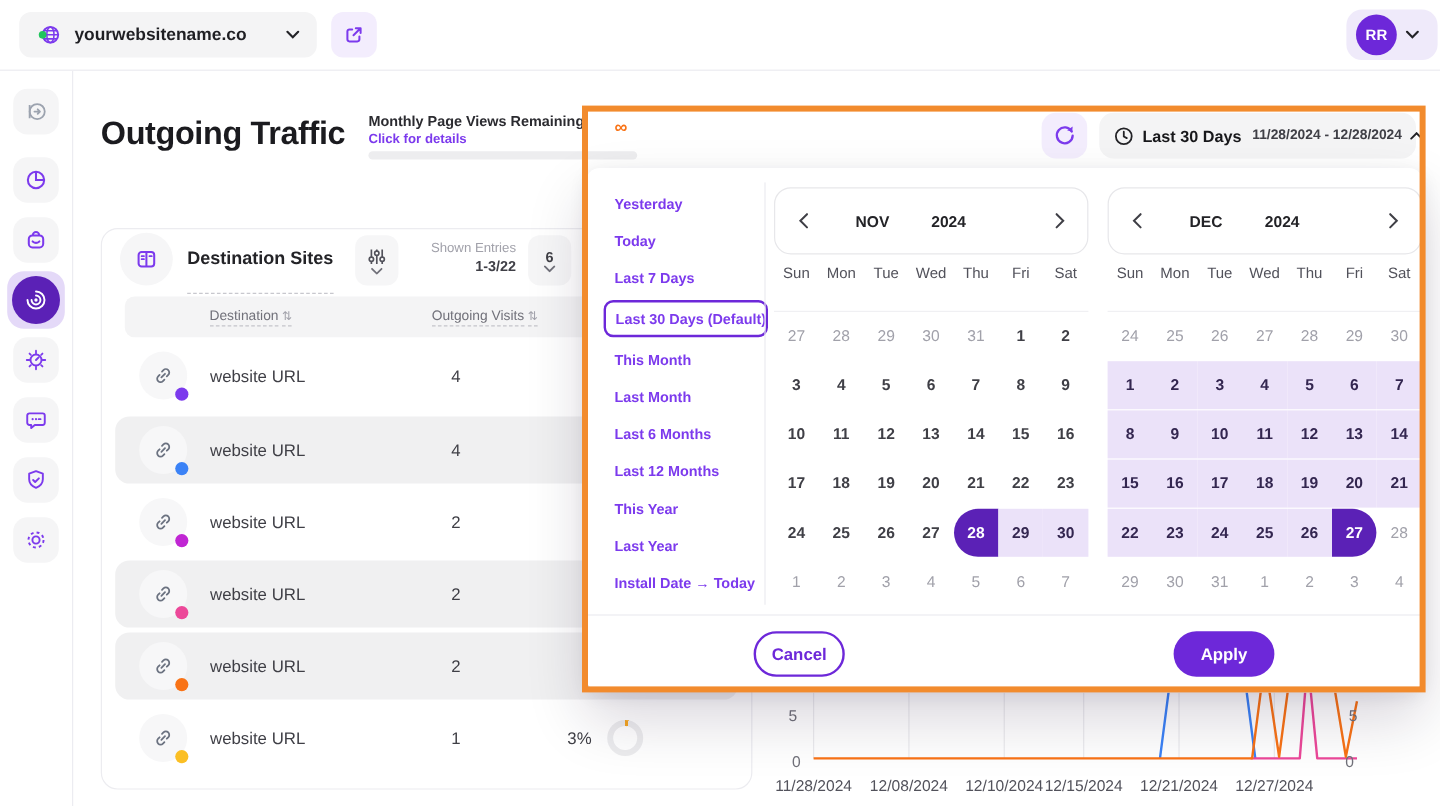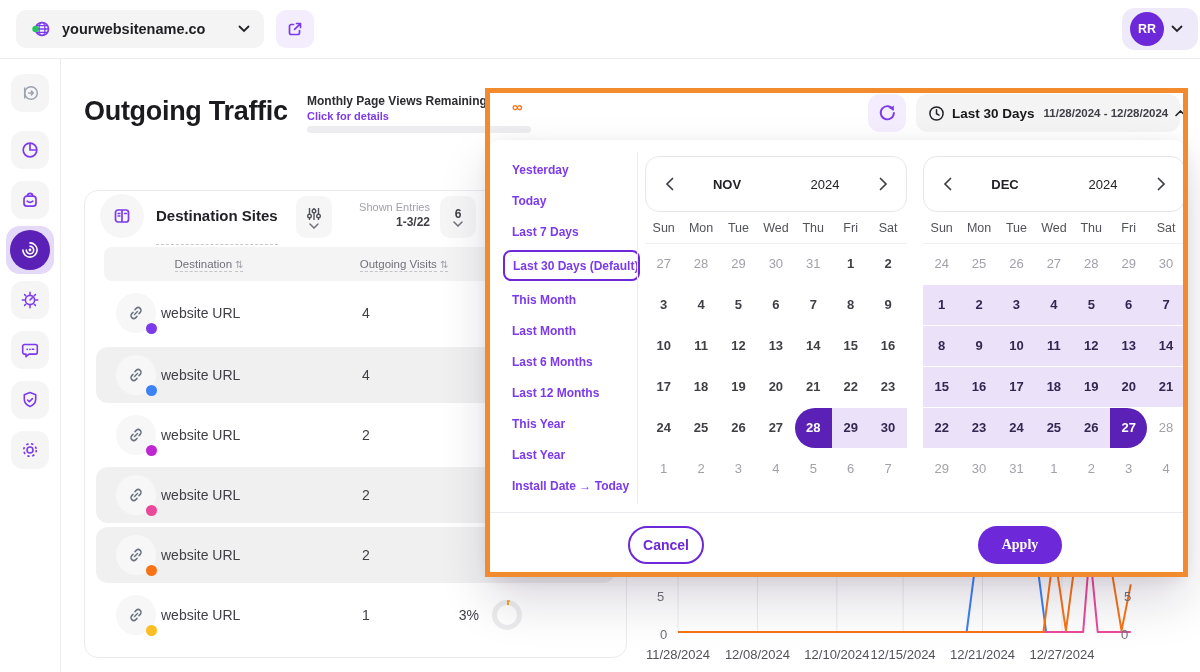--- a/index.html
+++ b/index.html
@@ -51,21 +51,21 @@
             display:flex;align-items:center}
   .col-band .col{font-size:11.5px;color:#71717a;text-align:center}
   .col-band .col span{border-bottom:1px dashed #c4c4ca;padding-bottom:1px}
   .col-band .sort{font-size:10px;color:#a1a1aa;margin-left:3px}
   .c1{width:210px}.c2{width:180px}
   .t-row{position:absolute;left:96px;width:519px;height:56px;border-radius:12px;display:flex;align-items:center;cursor:pointer}
   .t-row.shaded{background:#f0f0f1}
   .row-av{position:relative;margin-left:20px;width:40px;height:40px;border-radius:50%;background:#f7f7f8;
           display:flex;align-items:center;justify-content:center}
   .row-dot{position:absolute;right:-1px;bottom:-1px;width:11px;height:11px;border-radius:50%}
-  .row-label{margin-left:5px;font-size:14px;color:#3f3f46;width:150px}
+  .row-label{margin-left:19px;font-size:14px;color:#3f3f46;width:150px}
   .row-visits{width:110px;text-align:center;font-size:14px;color:#3f3f46}
   .row-pct{width:58px;text-align:right;font-size:14px;color:#3f3f46}
   .donut{position:relative;margin-left:13px;width:30px;height:30px;border-radius:50%;background:#ececee}
   .donut::after{content:"";position:absolute;inset:5px;background:#fff;border-radius:50%}
 
   
   .chart{position:absolute;left:627px;top:577px;width:573px;height:95px;overflow:hidden}
   .ytick{position:absolute;font-size:13px;color:#71717a}
   .xtick{position:absolute;top:70px;width:90px;text-align:center;font-size:13px;color:#52525b}
 
@@ -82,38 +82,38 @@
   .presets{position:absolute;left:24px;top:14px;width:128px}
   .preset{height:31px;display:flex;align-items:center;font-size:12px;font-weight:700;color:#7c3aed;cursor:pointer;white-space:nowrap}
   .preset.selected{height:27px;border:2px solid #6d28d9;border-radius:8px;padding:0 8px;margin:3px 0 3px -9px}
   .vdiv{position:absolute;left:149px;top:12px;height:352px;width:1px;background:#ececf0}
   .hdiv{position:absolute;left:0;top:372px;width:698px;height:1px;background:#ececf0}
 
   .cal{position:absolute;top:16px;width:262px}
   .cal-head{height:56px;border:1px solid #e7e7ea;border-radius:14px;box-sizing:border-box;
             display:flex;align-items:center;padding:0 14px}
   .cal-head .mon{flex:1;text-align:center;font-size:13px;font-weight:700;color:#232327}
-  .cal-head .yr{flex:1;text-align:center;font-size:13px;font-weight:400;color:#232327}
+  .cal-head .yr{flex:1;text-align:left;font-size:13px;font-weight:700;color:#232327}
   .cal-chev{width:18px;display:flex;align-items:center;justify-content:center;cursor:pointer;color:#3f3f46}
-  .wk-row{display:flex;margin-top:9px;padding-bottom:8px;border-bottom:1px solid #f0f0f3}
+  .wk-row{display:flex;margin-top:9px;padding-bottom:24px;border-bottom:1px solid #f0f0f3}
   .wk{width:37.4px;text-align:center;font-size:12.5px;color:#52525b}
   .week{display:flex;height:41px}
   .cell{width:37.4px;height:40px;line-height:40px;text-align:center;font-size:13px;cursor:pointer}
   .cell.m{color:#a1a1aa}
   .cell.n{color:#3f3f46;font-weight:600}
   .cell.r{color:#332650;font-weight:700;background:#ebe2f9}
   .cell.s{color:#fff;font-weight:700;background:#5b21b6;border-radius:999px 0 0 999px}
   .cell.e{color:#fff;font-weight:700;background:#5b21b6;border-radius:0 999px 999px 0}
 
   .btn-cancel{position:absolute;left:140px;top:386px;width:76px;height:38px;border-radius:999px;border:2px solid #6d28d9;
               box-sizing:border-box;background:#fff;color:#6d28d9;font-size:14px;font-weight:700;
               display:flex;align-items:center;justify-content:center;cursor:pointer;font-family:"Liberation Sans",sans-serif}
   .btn-apply{position:absolute;left:490px;top:386px;width:84px;height:38px;border-radius:999px;border:none;background:#6d28d9;
              color:#fff;font-size:14px;font-weight:700;display:flex;align-items:center;justify-content:center;cursor:pointer;
-             font-family:Liberation Serif, serif}
+             font-family:Liberation Sans, sans-serif}
 </style>
 </head>
 <body>
 
 <div class="topbar">
   <div class="site-pill">
     <span>
       <svg width="22" height="22" viewBox="0 0 22 22">
         <circle cx="12" cy="11" r="6.5" fill="none" stroke="#7c3aed" stroke-width="1.6"></circle>
         <ellipse cx="12" cy="11" rx="3" ry="6.5" fill="none" stroke="#7c3aed" stroke-width="1.3"></ellipse>

